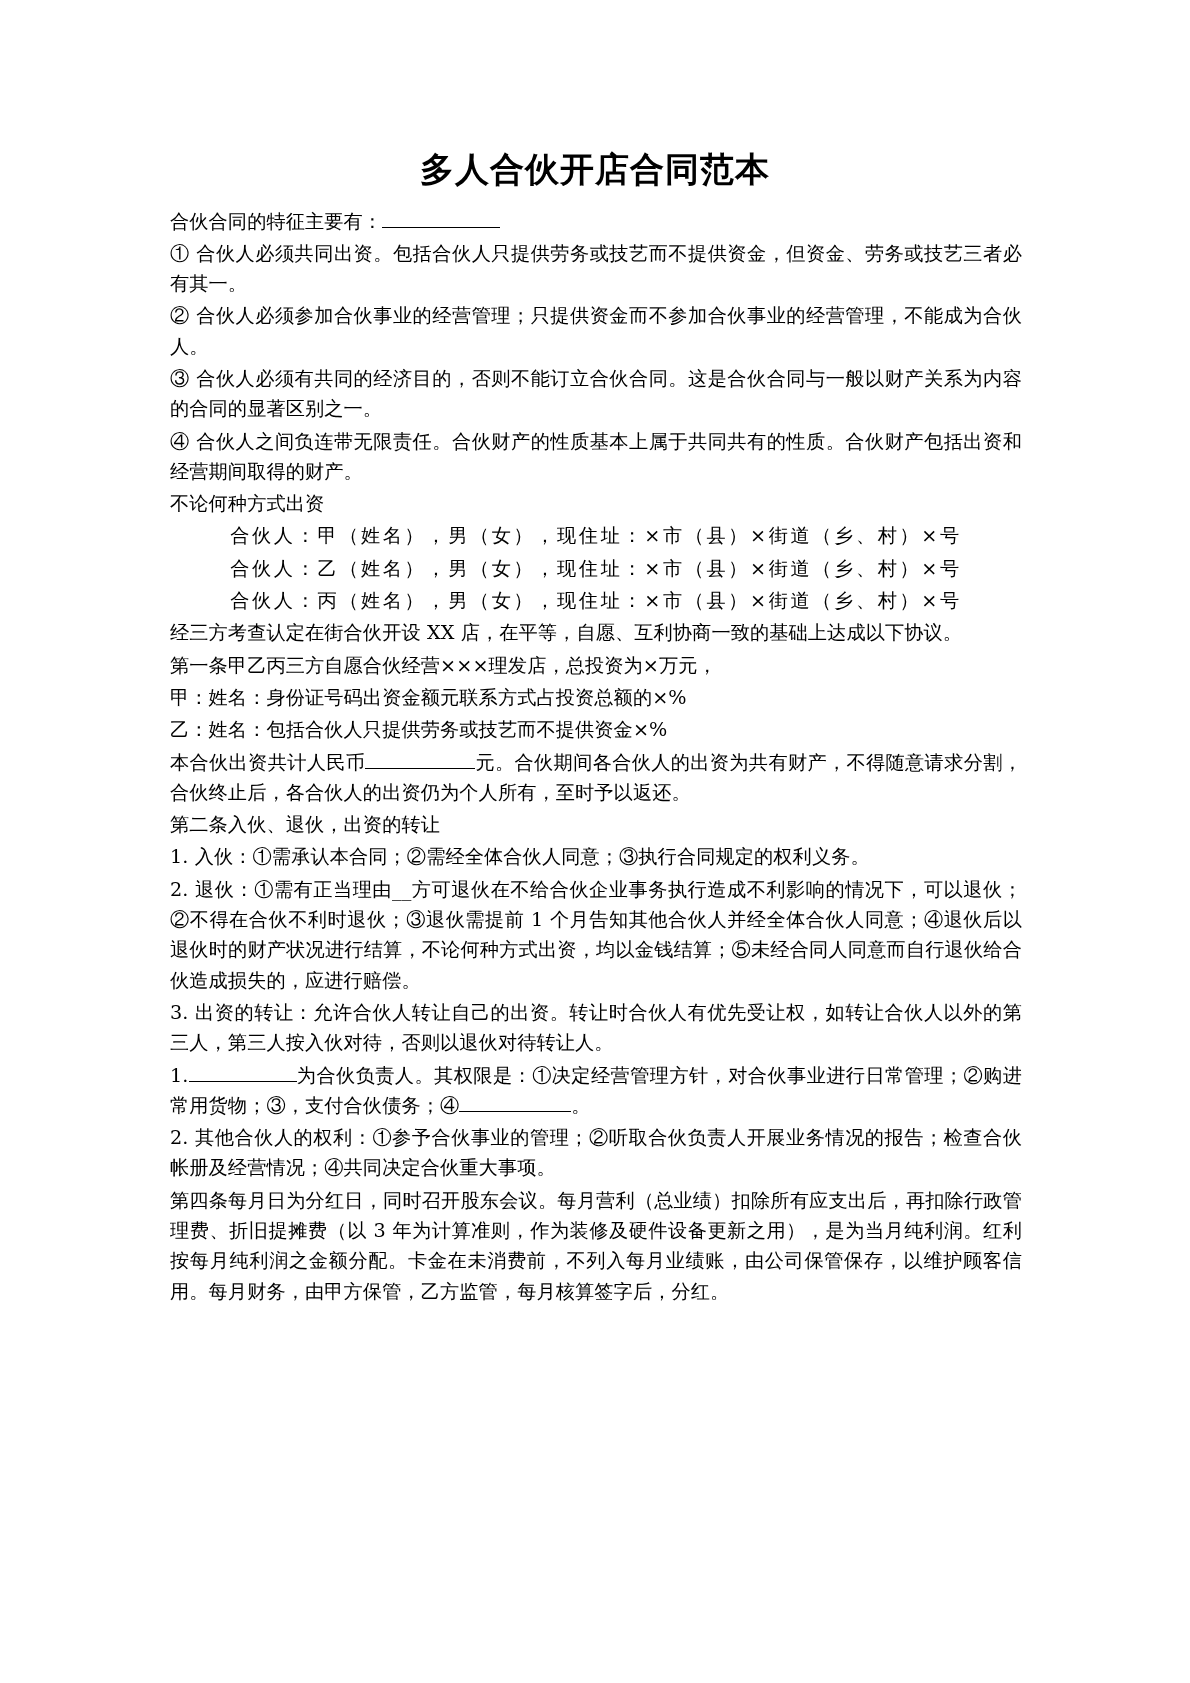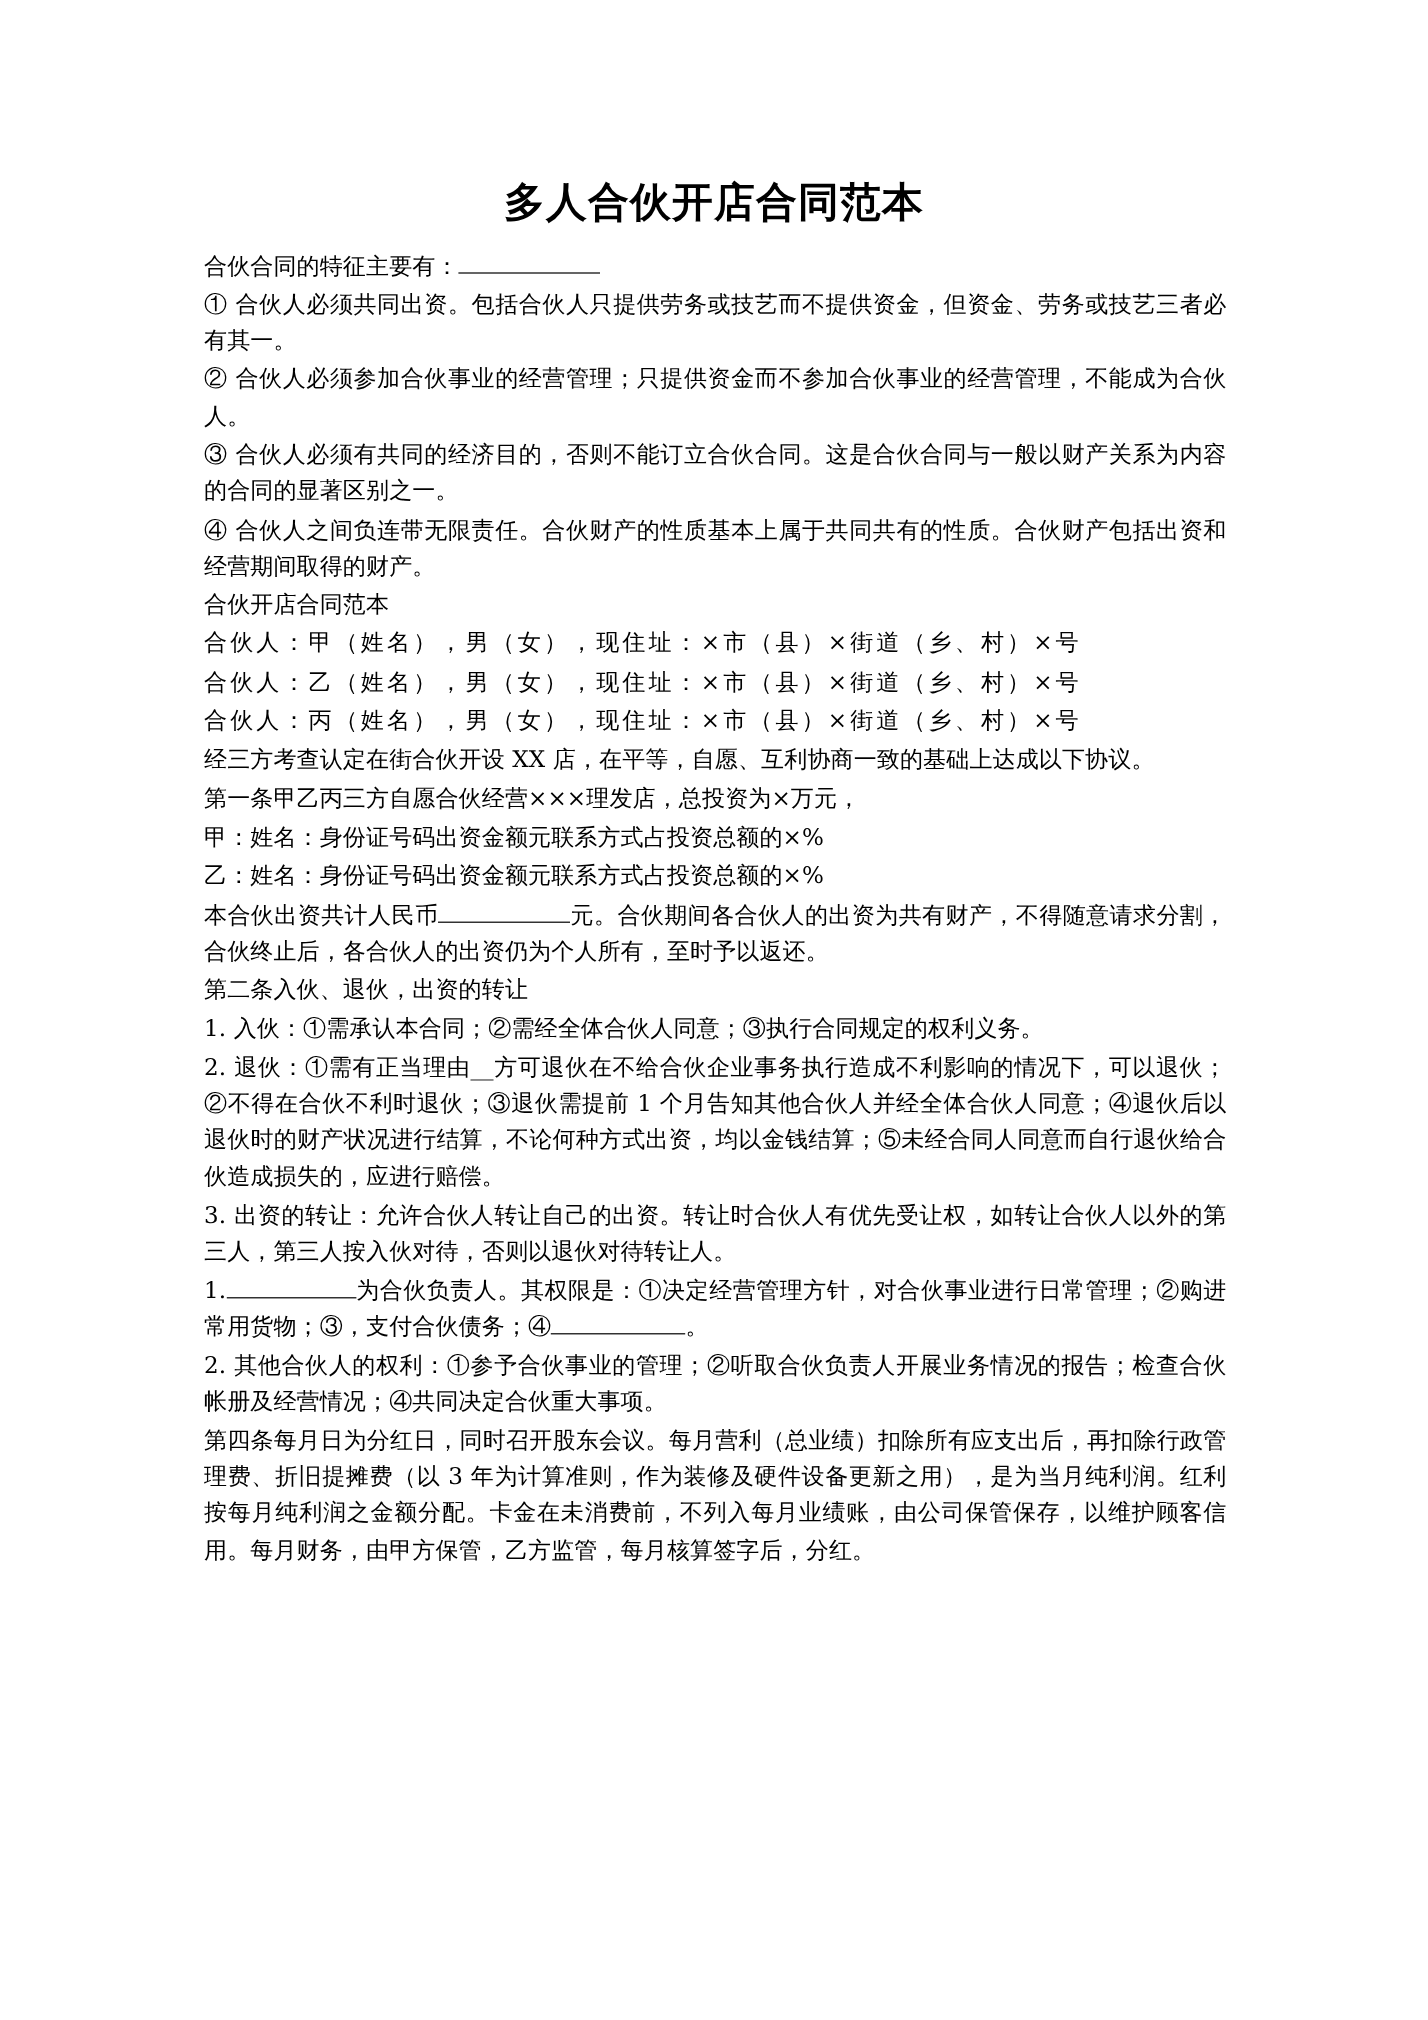--- a/index.html
+++ b/index.html
@@ -42,21 +42,21 @@
     padding: 0;
     font-size: 19.2px;
     line-height: 30.3px;
     text-align: justify;
     text-justify: inter-ideograph;
     word-break: break-all;
     letter-spacing: 0.1px;
   }
   p.line.mono-wide {
     letter-spacing: 2.6px;
-    text-align: left;
+    text-align: center;
   }
   .blank {
     display: inline-block;
     border-bottom: 1.4px solid #000;
     vertical-align: baseline;
   }
   .blank.w1 { width: 118px; }
   .blank.w2 { width: 110px; }
   .blank.w3 { width: 108px; }
   .blank.w4 { width: 112px; }
@@ -73,35 +73,35 @@
     <p class="line"><span>合伙合同的特征主要有：</span><span class="blank w1"></span></p>
 
     <p class="line">① 合伙人必须共同出资。包括合伙人只提供劳务或技艺而不提供资金，但资金、劳务或技艺三者必有其一。</p>
 
     <p class="line">② 合伙人必须参加合伙事业的经营管理；只提供资金而不参加合伙事业的经营管理，不能成为合伙人。</p>
 
     <p class="line">③ 合伙人必须有共同的经济目的，否则不能订立合伙合同。这是合伙合同与一般以财产关系为内容的合同的显著区别之一。</p>
 
     <p class="line">④ 合伙人之间负连带无限责任。合伙财产的性质基本上属于共同共有的性质。合伙财产包括出资和经营期间取得的财产。</p>
 
-    <p class="line">合伙开店合同范本</p>
+    <p class="line">不论何种方式出资</p>
 
     <p class="line mono-wide">合伙人：甲（姓名），男（女），现住址：×市（县）×街道（乡、村）×号</p>
 
     <p class="line mono-wide">合伙人：乙（姓名），男（女），现住址：×市（县）×街道（乡、村）×号</p>
 
     <p class="line mono-wide">合伙人：丙（姓名），男（女），现住址：×市（县）×街道（乡、村）×号</p>
 
     <p class="line">经三方考查认定在街合伙开设 XX 店，在平等，自愿、互利协商一致的基础上达成以下协议。</p>
 
     <p class="line">第一条甲乙丙三方自愿合伙经营×××理发店，总投资为×万元，</p>
 
     <p class="line">甲：姓名：身份证号码出资金额元联系方式占投资总额的×%</p>
 
-    <p class="line">乙：姓名：身份证号码出资金额元联系方式占投资总额的×%</p>
+    <p class="line">乙：姓名：包括合伙人只提供劳务或技艺而不提供资金×%</p>
 
 
     <p class="line"><span>本合伙出资共计人民币</span><span class="blank w2"></span><span>元。合伙期间各合伙人的出资为共有财产，不得随意请求分割，合伙终止后，各合伙人的出资仍为个人所有，至时予以返还。</span></p>
 
     <p class="line">第二条入伙、退伙，出资的转让</p>
 
     <p class="line">1. 入伙：①需承认本合同；②需经全体合伙人同意；③执行合同规定的权利义务。</p>
 
     <p class="line">2. 退伙：①需有正当理由__方可退伙在不给合伙企业事务执行造成不利影响的情况下，可以退伙；②不得在合伙不利时退伙；③退伙需提前 1 个月告知其他合伙人并经全体合伙人同意；④退伙后以退伙时的财产状况进行结算，不论何种方式出资，均以金钱结算；⑤未经合同人同意而自行退伙给合伙造成损失的，应进行赔偿。</p>
 

